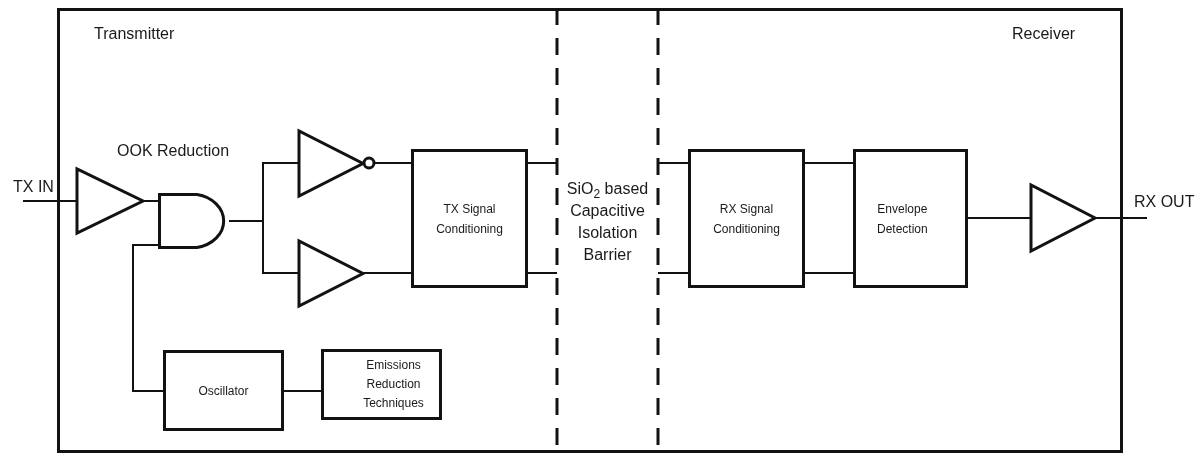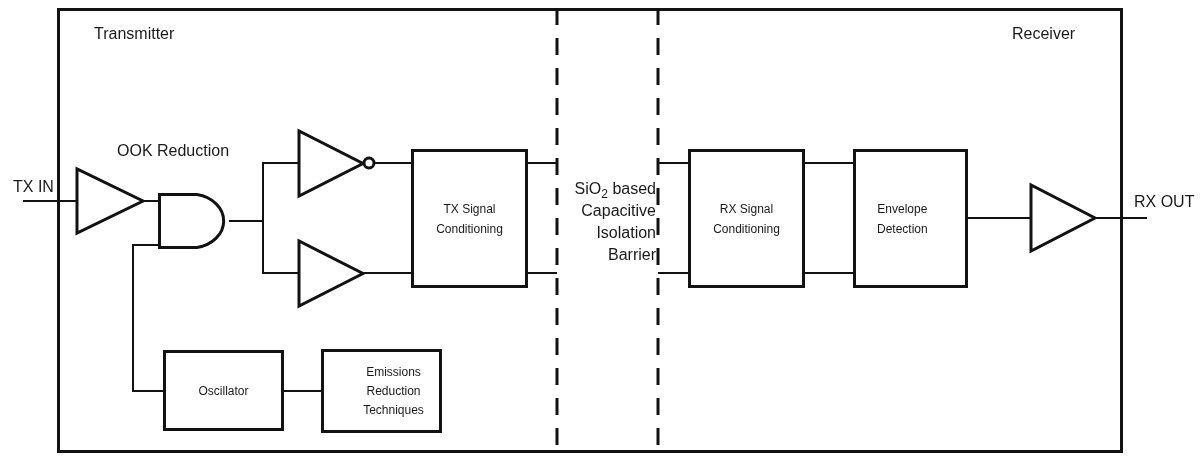--- a/index.html
+++ b/index.html
@@ -12,28 +12,28 @@
   .block{position:absolute;border:3px solid #121212;box-sizing:border-box;background:#ffffff;
          display:flex;align-items:center;justify-content:center;}
   .block-label{font-size:12px;line-height:20px;text-align:center;white-space:pre-line;}
   .ml{white-space:pre-line;}
   .lbl{position:absolute;font-size:16px;line-height:18px;white-space:nowrap;}
   #blk-tx{left:411px;top:149px;width:117px;height:139px;}
   #blk-rx{left:688px;top:149px;width:117px;height:139px;}
   #blk-env{left:853px;top:149px;width:115px;height:139px;justify-content:flex-start;}
   #blk-env .block-label{text-align:center;padding-left:21px;}
   #blk-osc{left:163px;top:350px;width:121px;height:81px;}
-  #blk-emi{left:321px;top:349px;width:121px;height:84px;padding-left:24px;}
+  #blk-emi{left:321px;top:349px;width:121px;height:71px;padding-left:24px;}
   #blk-emi .block-label{line-height:19px;}
   #lbl-transmitter{left:94px;top:25px;}
   #lbl-receiver{left:1012px;top:25px;}
   #lbl-txin{left:5px;top:178px;margin-left:8px;}
   #lbl-rxout{left:1134px;top:193px;}
   #lbl-ook{left:117px;top:141px;width:100px;text-align:center;line-height:19px;font-size:16px;}
-  #lbl-barrier{left:559px;top:178px;width:97px;text-align:right;font-size:16px;line-height:22px;}
+  #lbl-barrier{left:559px;top:178px;width:97px;text-align:center;font-size:16px;line-height:22px;}
   #lbl-barrier sub{font-size:12px;line-height:0;}
 </style>
 </head>
 <body>
 
 <div class="stage">
 
   <svg class="layer" width="1200" height="462" viewBox="0 0 1200 462">
 
     <g stroke="#121212" stroke-width="2" fill="none">

